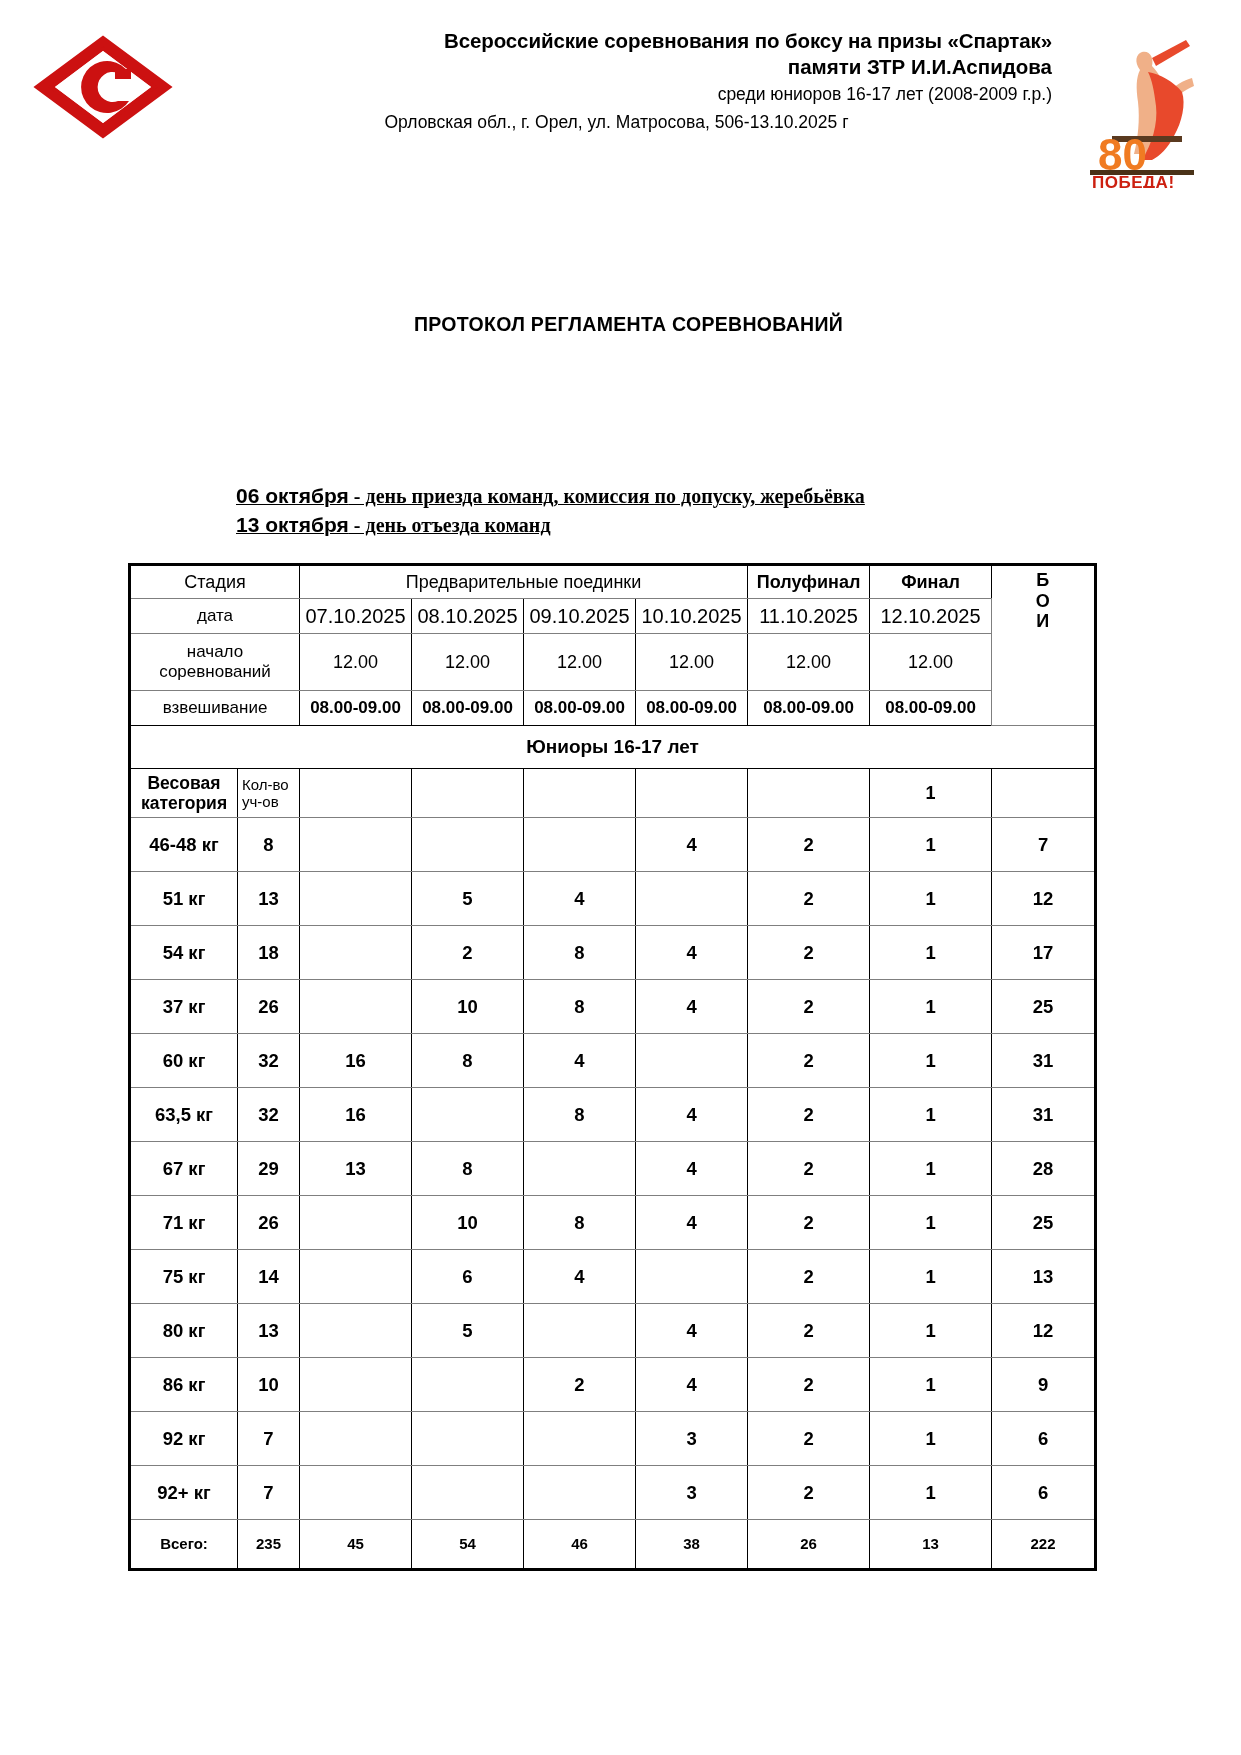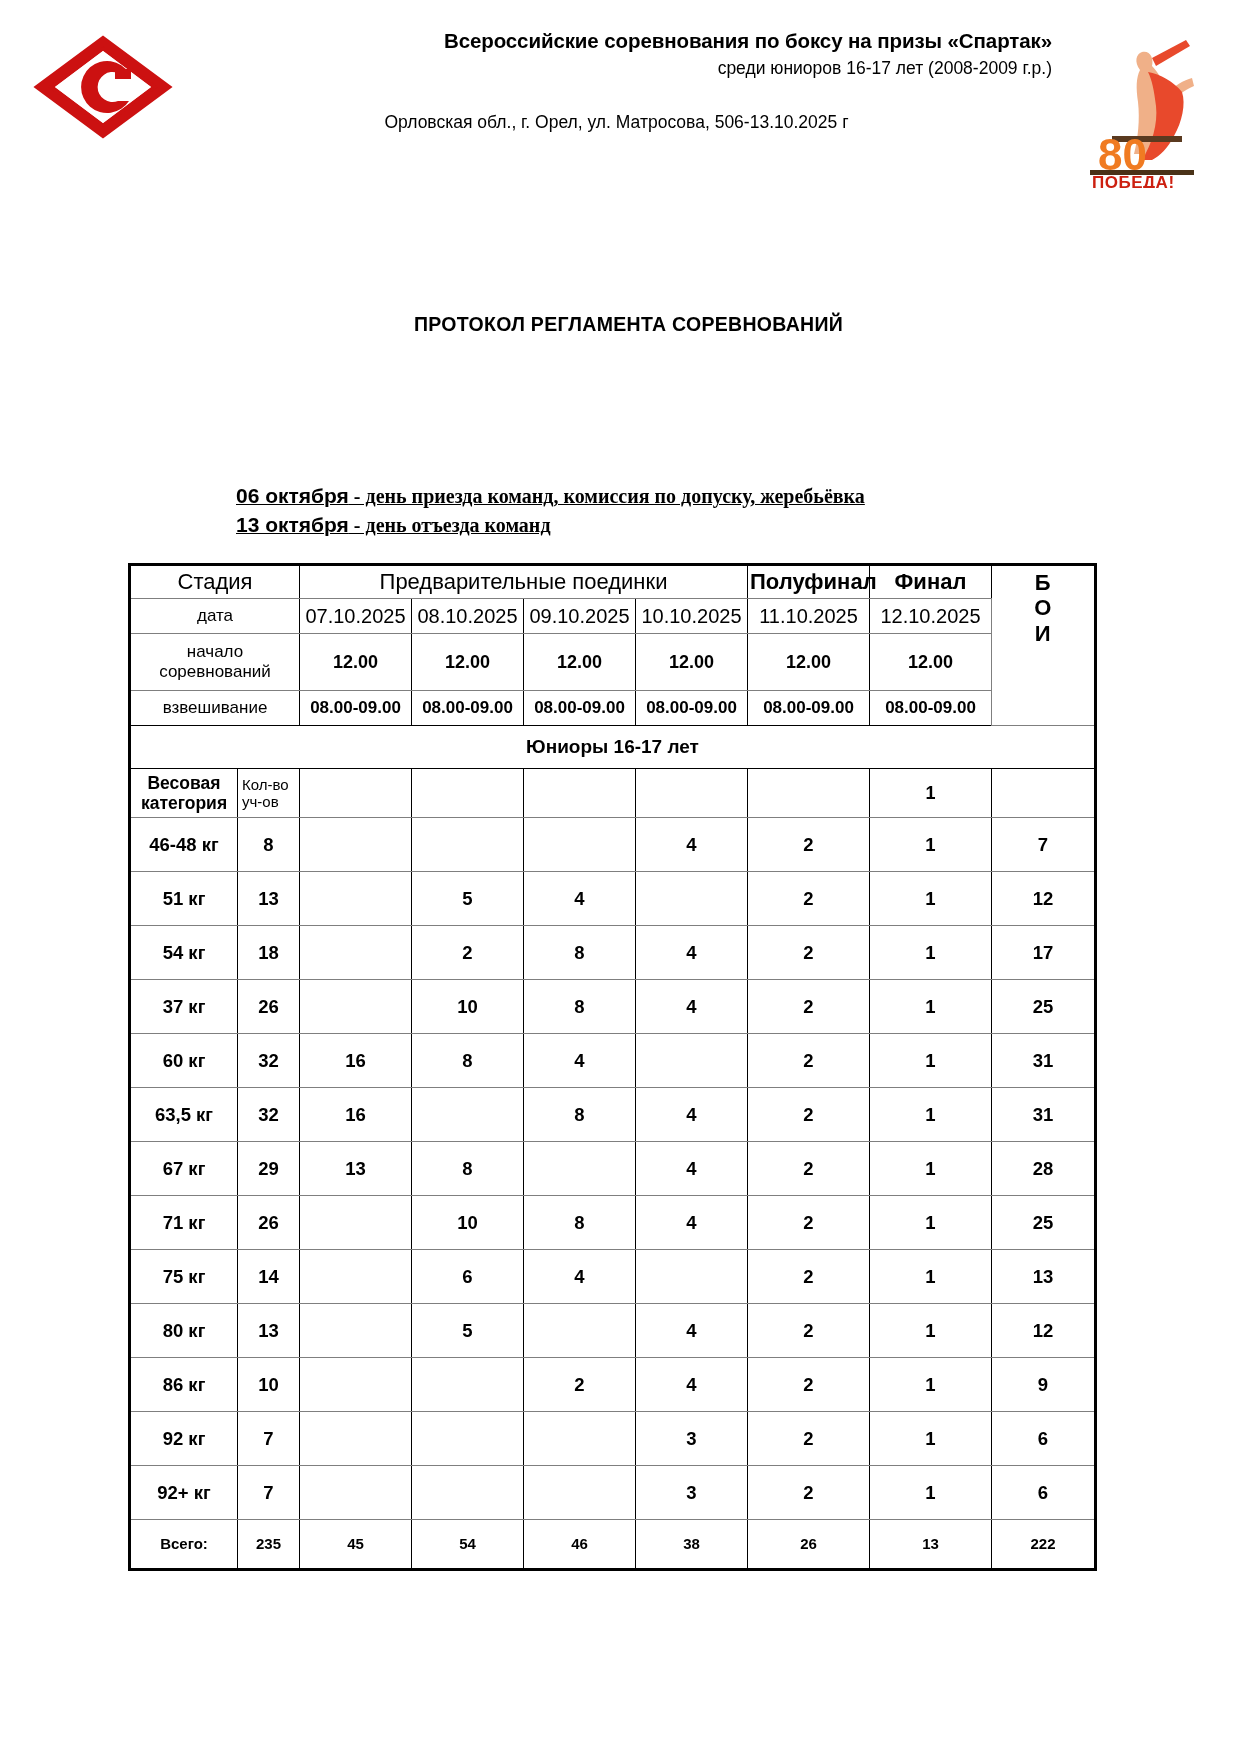--- a/index.html
+++ b/index.html
@@ -131,34 +131,34 @@
   col.c-d1      { width: 112px; }
   col.c-d2      { width: 112px; }
   col.c-d3      { width: 112px; }
   col.c-d4      { width: 112px; }
   col.c-semi    { width: 122px; }
   col.c-final   { width: 122px; }
   col.c-boi     { width: 104px; }
 
   .hdr-stage-row td {
     height: 32px;
-    font-size: 22px;
+    font-size: 18px;
   }
   .thick-top    { border-top: 3px solid #000 !important; }
   .thick-bottom { border-bottom: 3px solid #000 !important; }
   .thick-left   { border-left: 3px solid #000 !important; }
   .thick-right  { border-right: 3px solid #000 !important; }
   .black-b { border-bottom: 1.6px solid #000 !important; }
   .black-t { border-top: 1.6px solid #000 !important; }
   .black-r { border-right: 1.6px solid #000 !important; }
 
   .b { font-weight: bold; }
   .stage-label { font-size: 17px; }
   .date-cell { font-weight: normal; font-size: 20px; }
-  .time-cell { font-weight: bold; font-size: 18px; }
+  .time-cell { font-weight: normal; font-size: 18px; }
   .weigh-cell { font-weight: bold; font-size: 17px; }
   .boi-cell {
     font-weight: bold;
     font-size: 19px;
     line-height: 21px;
     letter-spacing: 0.5px;
   }
   .group-row td {
     height: 42px;
     font-weight: bold;
@@ -204,20 +204,21 @@
       <g fill="#cc1111">
         <path d="M96,40 a26,26 0 1 0 0,28 l-11,0 a15,15 0 1 1 0,-28 z"></path>
         <rect x="82" y="36" width="16" height="10"></rect>
       </g>
       <path d="M70,8 L132,54 L70,100 L8,54 Z" fill="none" stroke="#cc1111" stroke-width="9"></path>
     </svg>
   </div>
 
   <div class="header-text">
     <div class="title-line1">Всероссийские соревнования по боксу на призы «Спартак»</div>
+    <div class="title-line2">памяти ЗТР И.И.Аспидова</div>
     <div class="title-line3">среди юниоров 16-17 лет (2008-2009 г.р.)</div>
   </div>
 
   <div class="addr-row">
     <div class="addr-left">Орловская обл., г. Орел, ул. Матросова, 5</div>
     <div class="addr-right">06-13.10.2025 г</div>
   </div>
 
   <div class="logo-victory">
     <svg width="118" height="160" viewBox="0 0 118 160" aria-hidden="true">

